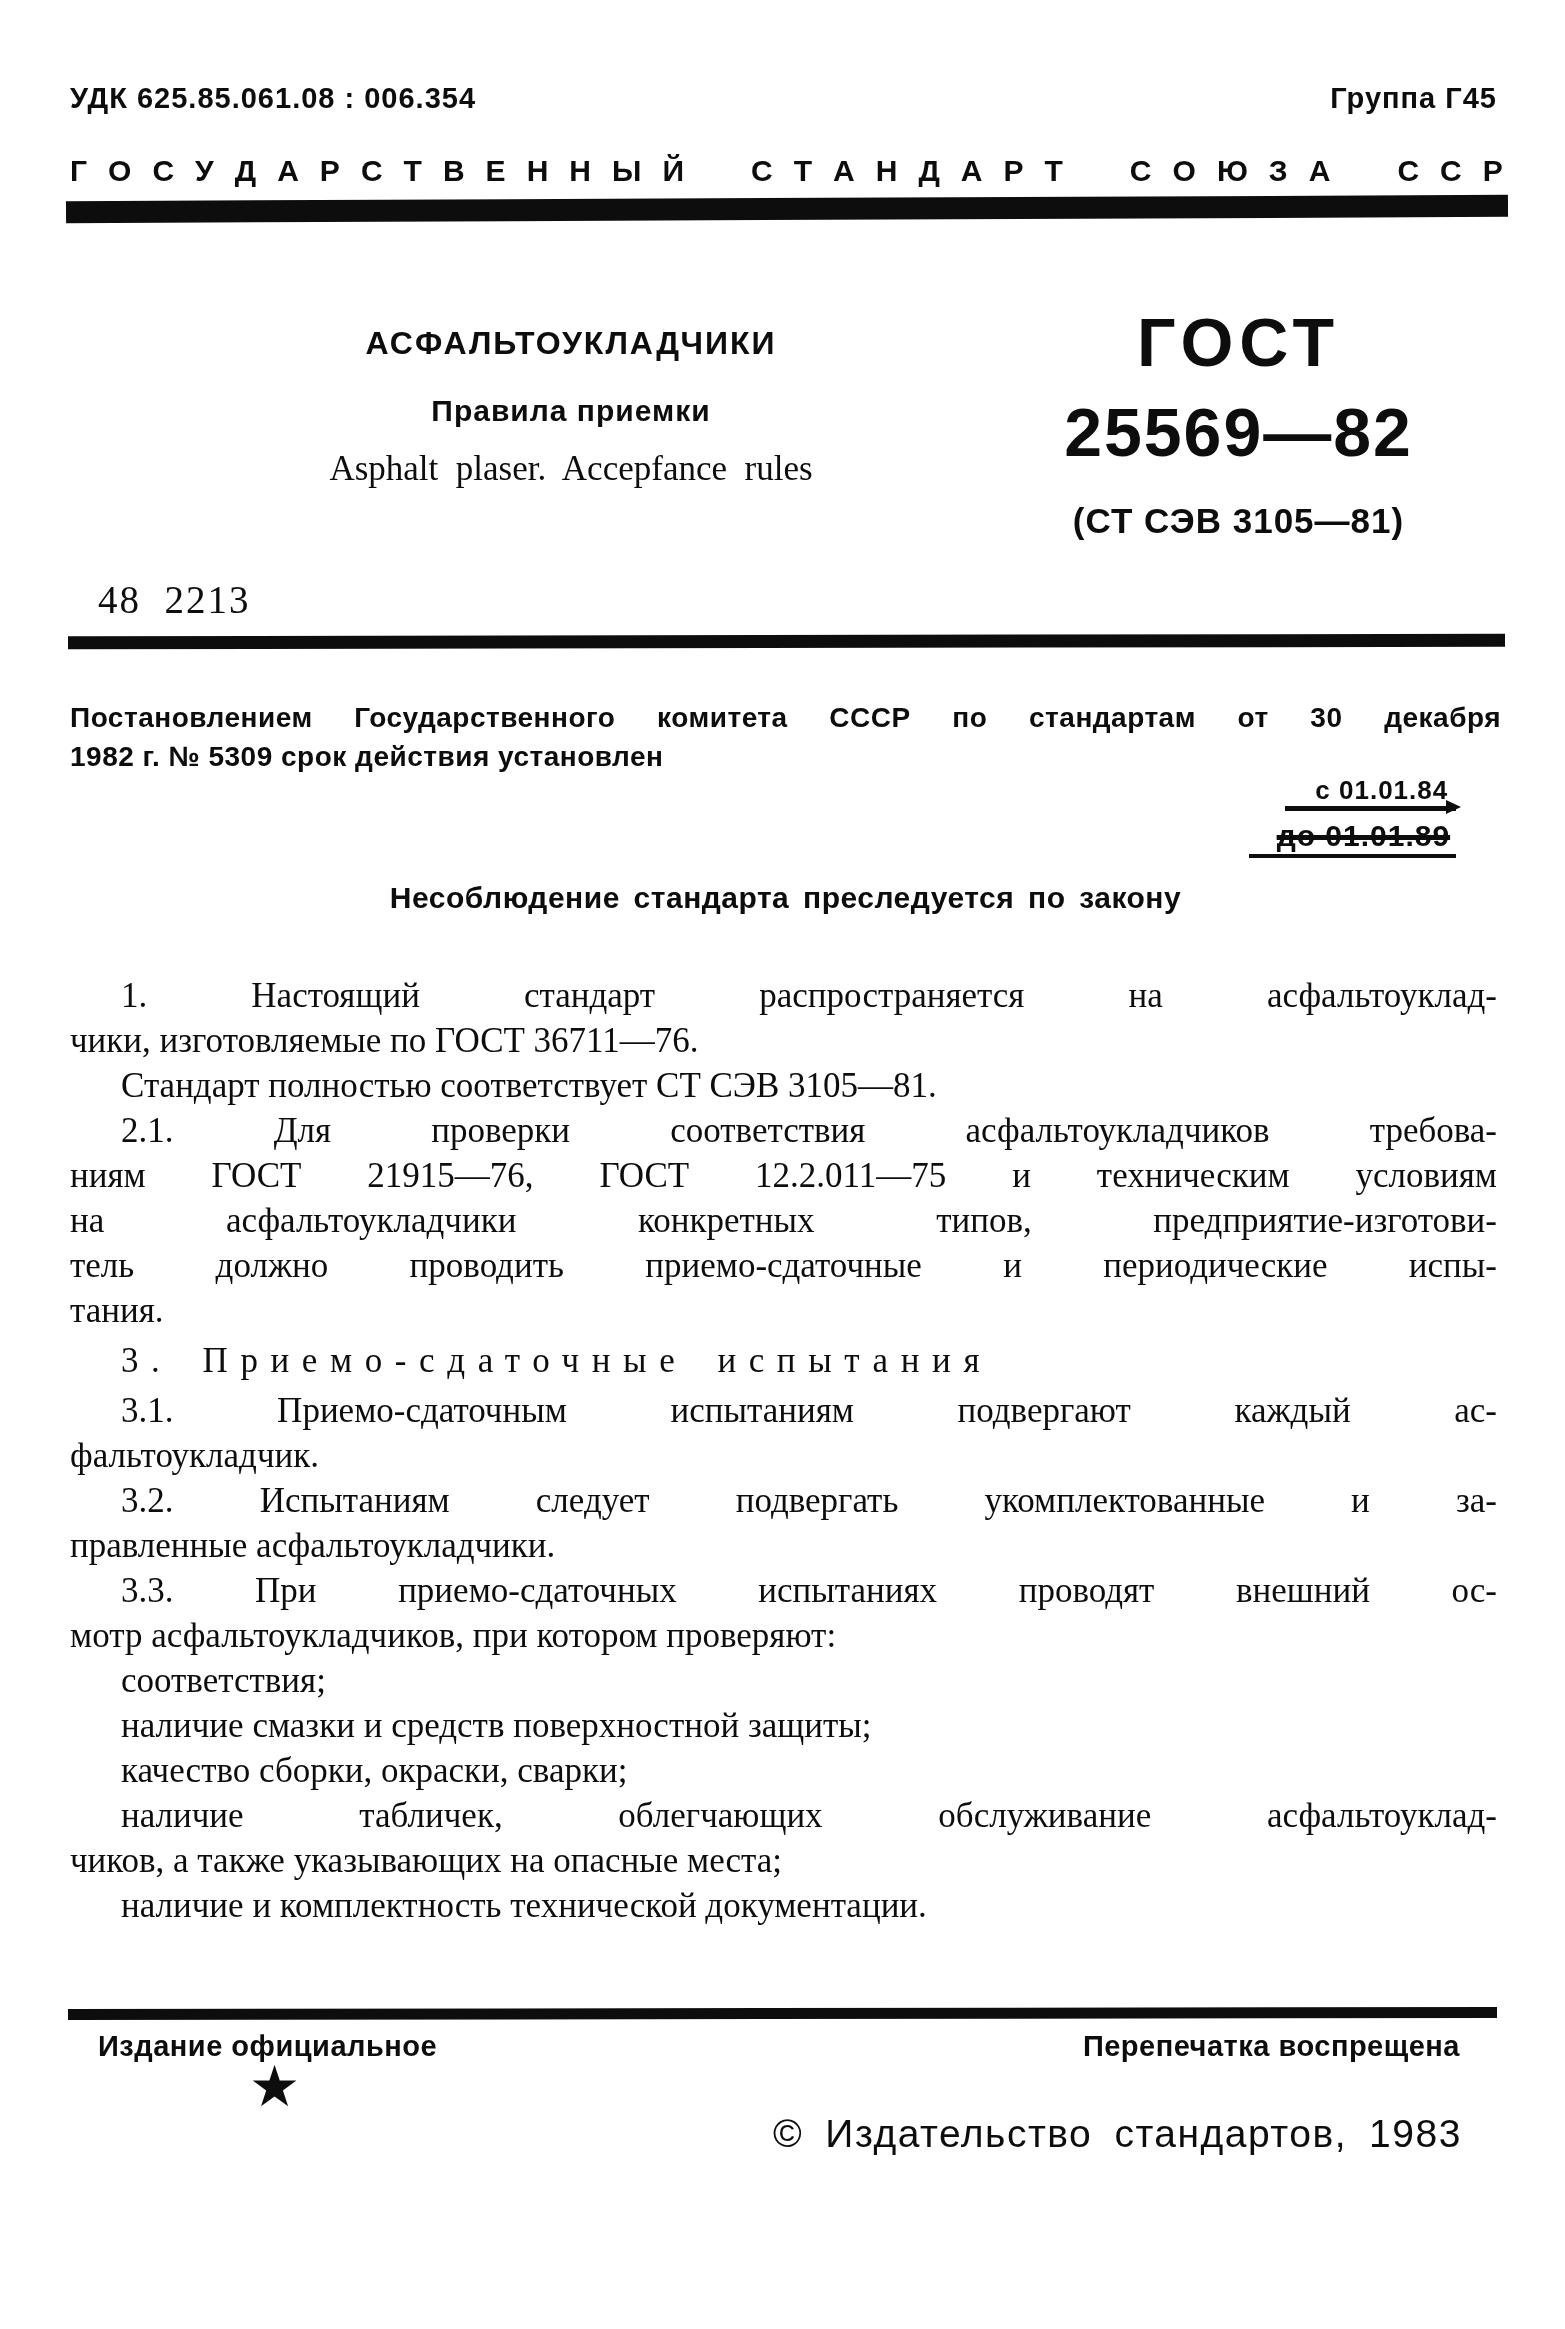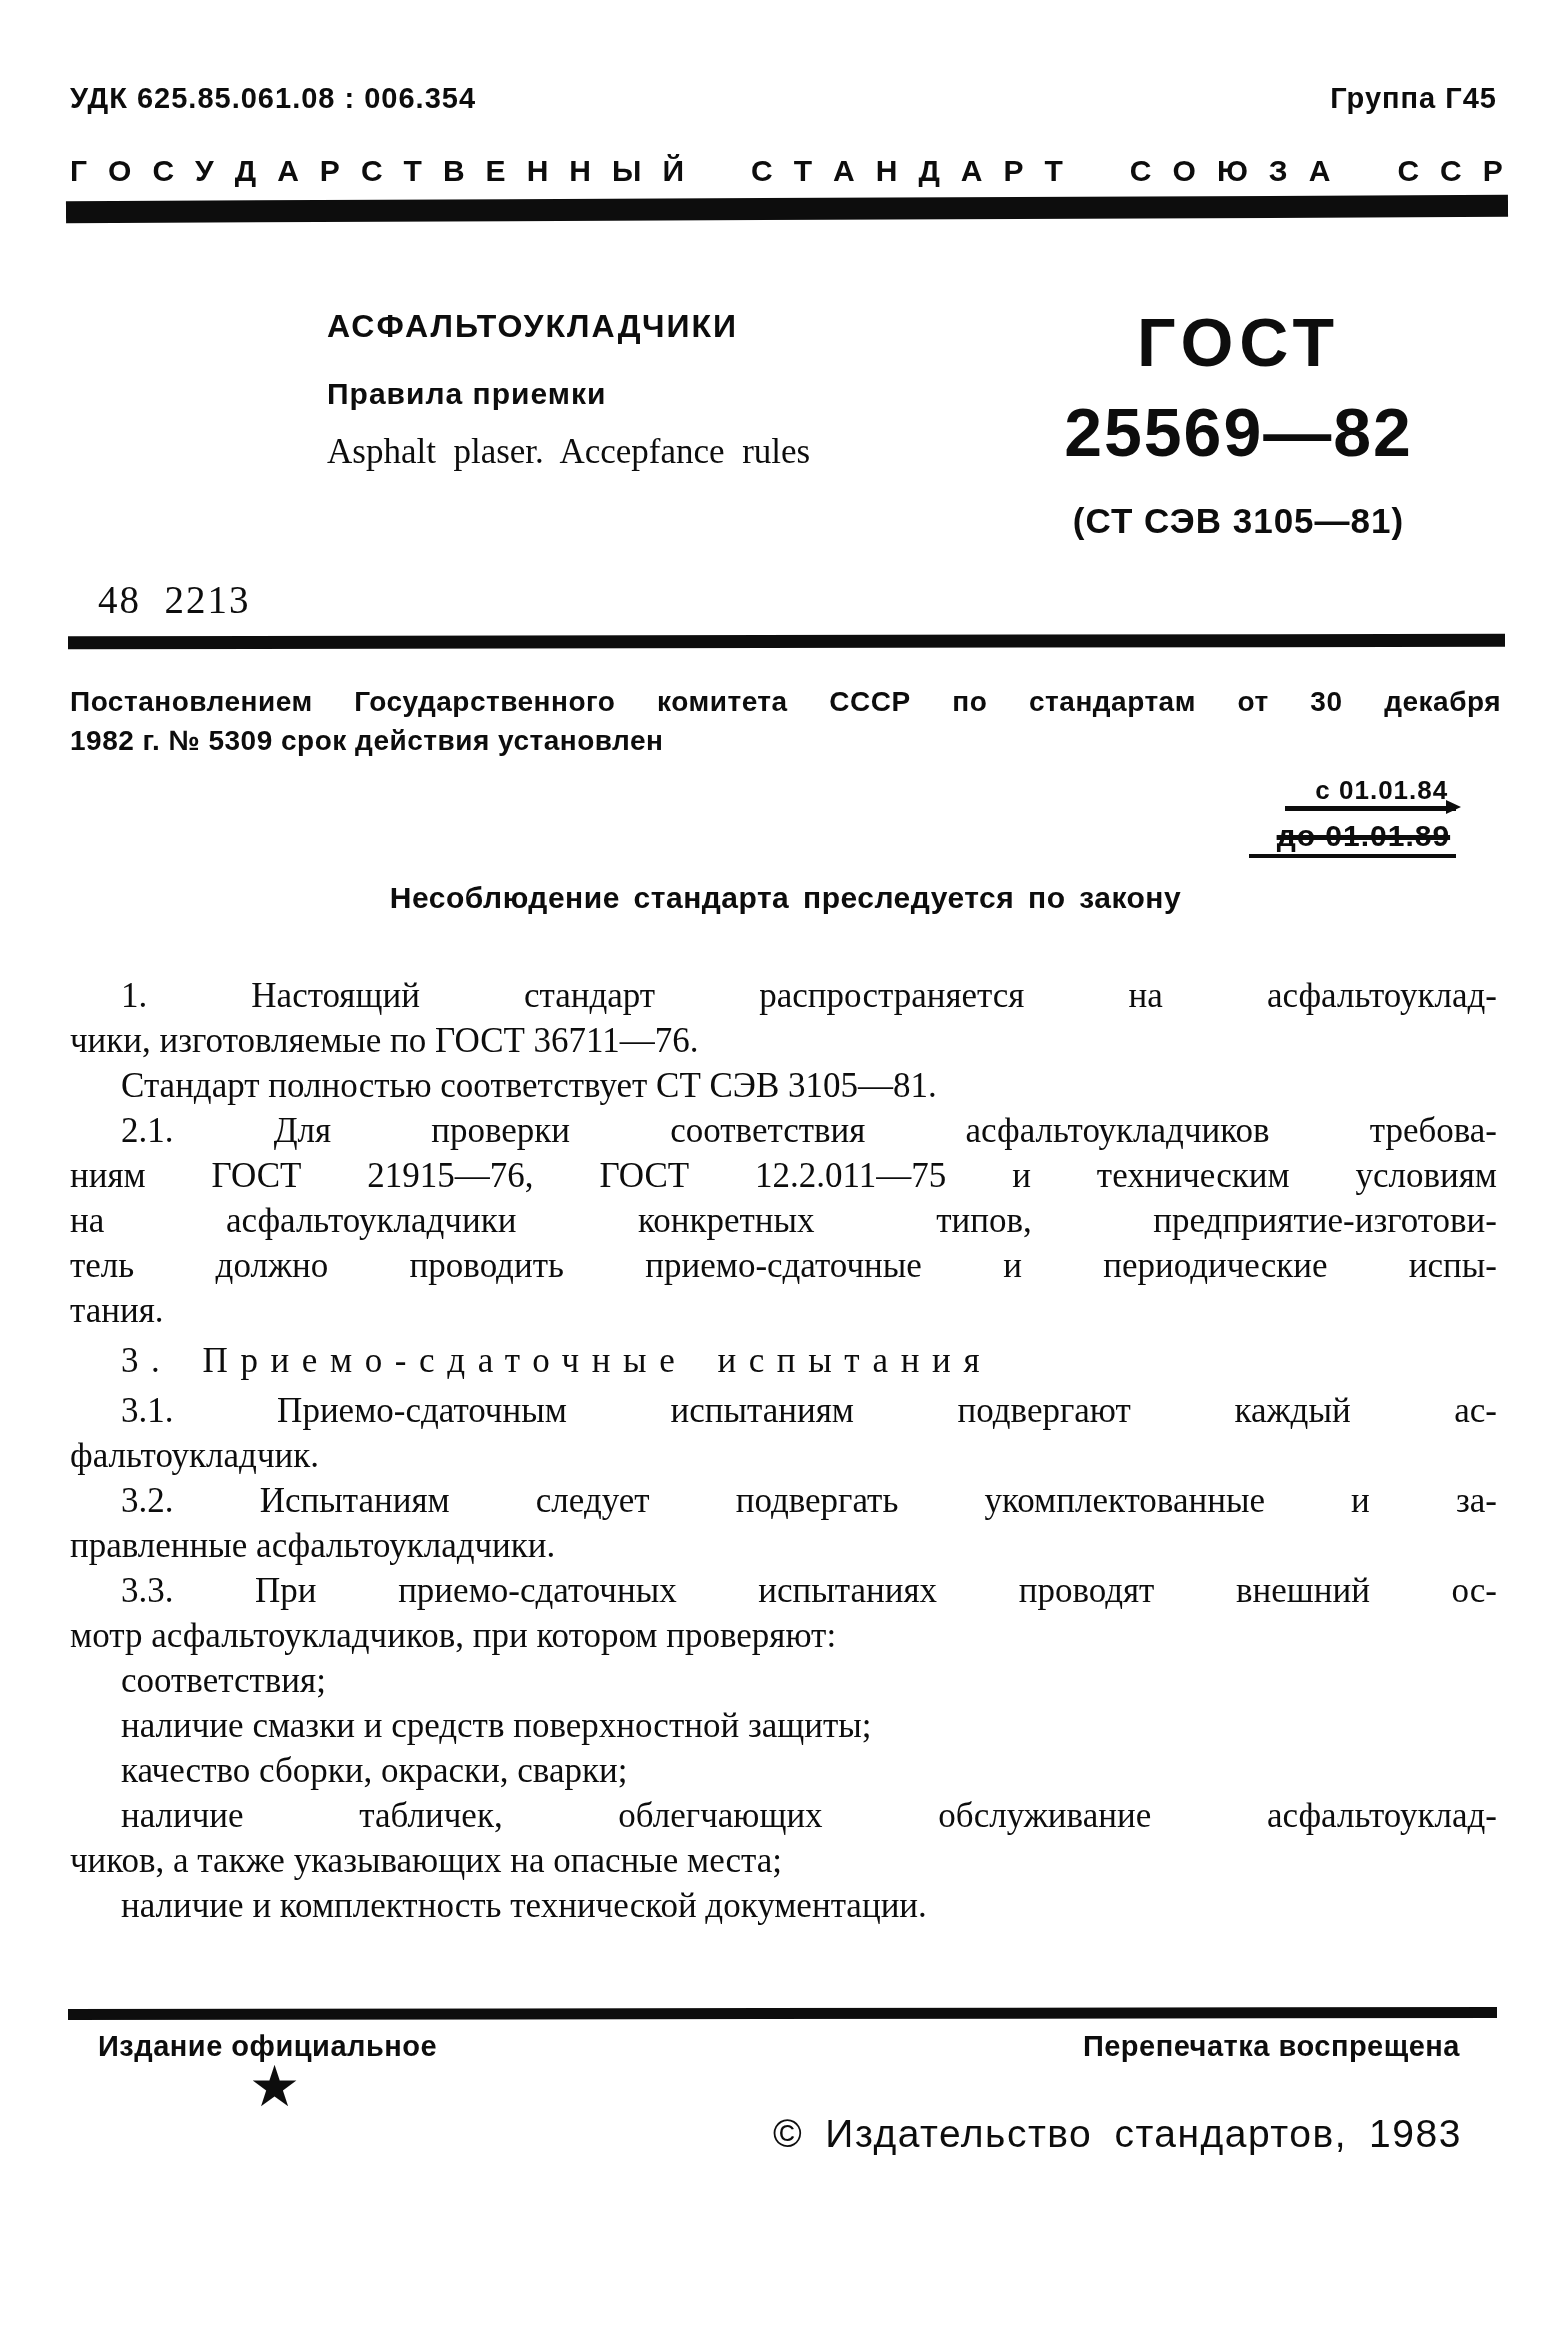--- a/index.html
+++ b/index.html
@@ -20,21 +20,21 @@
     display:flex; justify-content:space-between; align-items:flex-end;
     font:700 30px "Liberation Sans", sans-serif;
   }
   .org-title .osp { width:25px; }
   .bar-top {
     position:absolute; left:66px; right:57px; top:198px; height:21.5px;
     background:#0d0d0d; transform:rotate(-0.25deg);
   }
 
   
-  .title-left { position:absolute; left:327px; width:488px; top:308px; text-align:left; }
+  .title-left { position:absolute; left:327px; width:488px; top:325px; text-align:center; }
   .t-ru  { font:700 32px "Liberation Sans", sans-serif; letter-spacing:2px; }
   .t-sub { margin-top:32px; font:700 30px "Liberation Sans", sans-serif; letter-spacing:1px; }
   .t-en  { margin-top:20.5px; font:400 35px "Liberation Serif", serif; word-spacing:8.8px; }
 
   .title-right {
     position:absolute; left:1024px; width:429px; top:308px; text-align:center;
     font-family:"Liberation Sans", sans-serif; font-weight:700;
   }
   .g-label { font-size:68px; line-height:68px; letter-spacing:5.9px; }
   .g-num   { font-size:68px; line-height:68px; margin-top:21.5px; letter-spacing:2px; }
@@ -44,21 +44,21 @@
     position:absolute; left:98px; top:577px;
     font:400 39px "Liberation Serif", serif; letter-spacing:2px; word-spacing:11.7px;
   }
   .rule-mid {
     position:absolute; left:68px; right:60px; top:635px; height:12.7px;
     background:#0d0d0d; transform:rotate(-0.1deg);
   }
 
   
   .decree {
-    position:absolute; left:70px; right:64px; top:682px;
+    position:absolute; left:70px; right:64px; top:698px;
     font:700 28px "Liberation Sans", sans-serif; line-height:39px; letter-spacing:0.5px;
   }
   .decree-line.just { text-align:justify; text-align-last:justify; }
 
   .dates {
     position:absolute; right:109px; top:777px; text-align:right;
     font-family:"Liberation Sans", sans-serif; font-weight:700;
   }
   .date-from { font-size:26px; line-height:27px; padding-right:7.8px; letter-spacing:1px; }
   .u-arrow {

